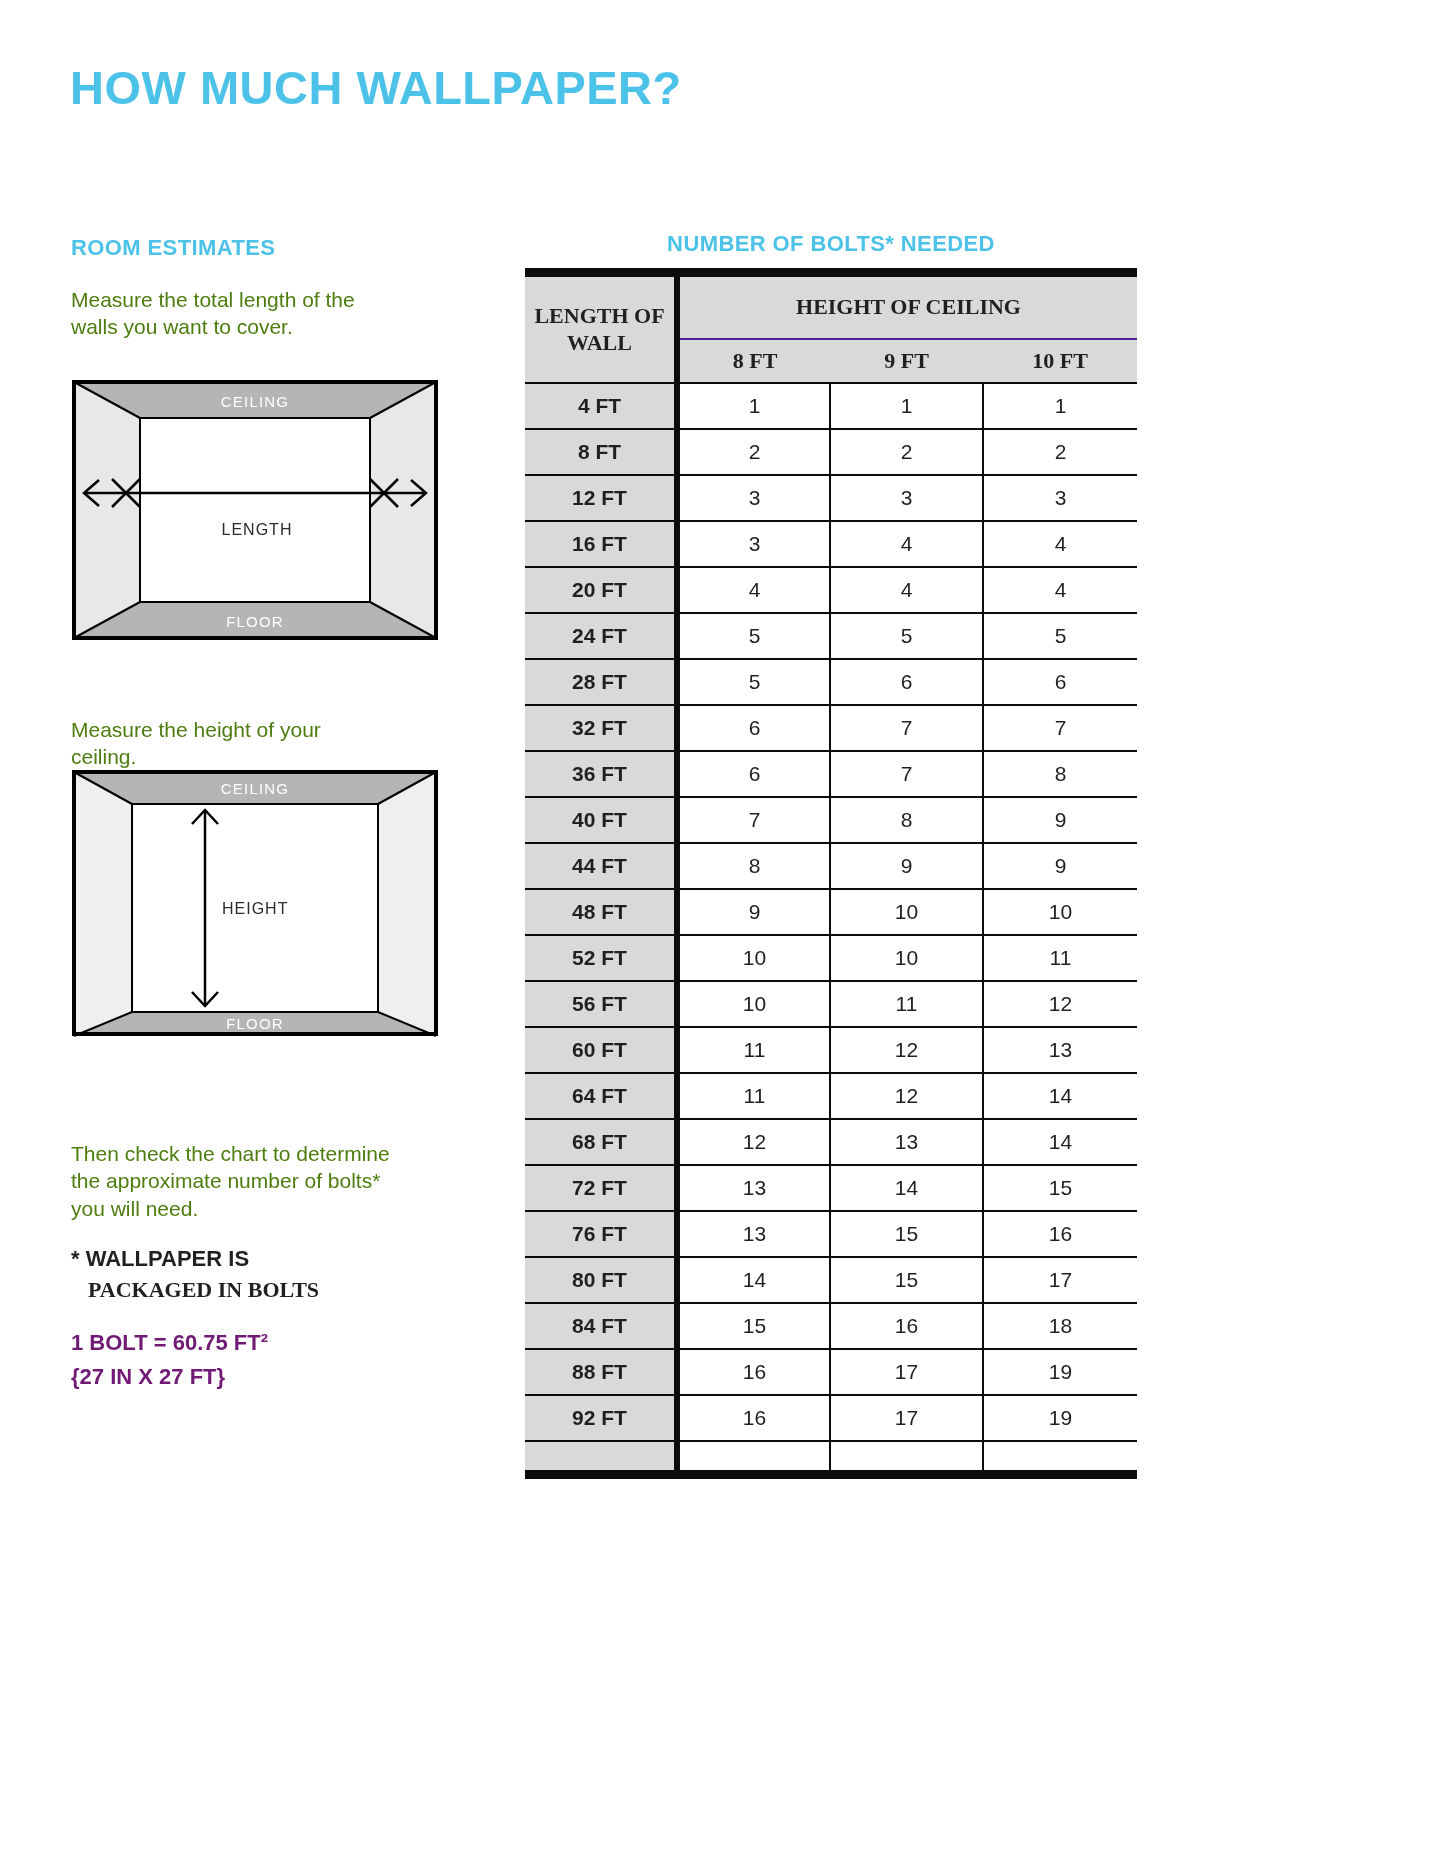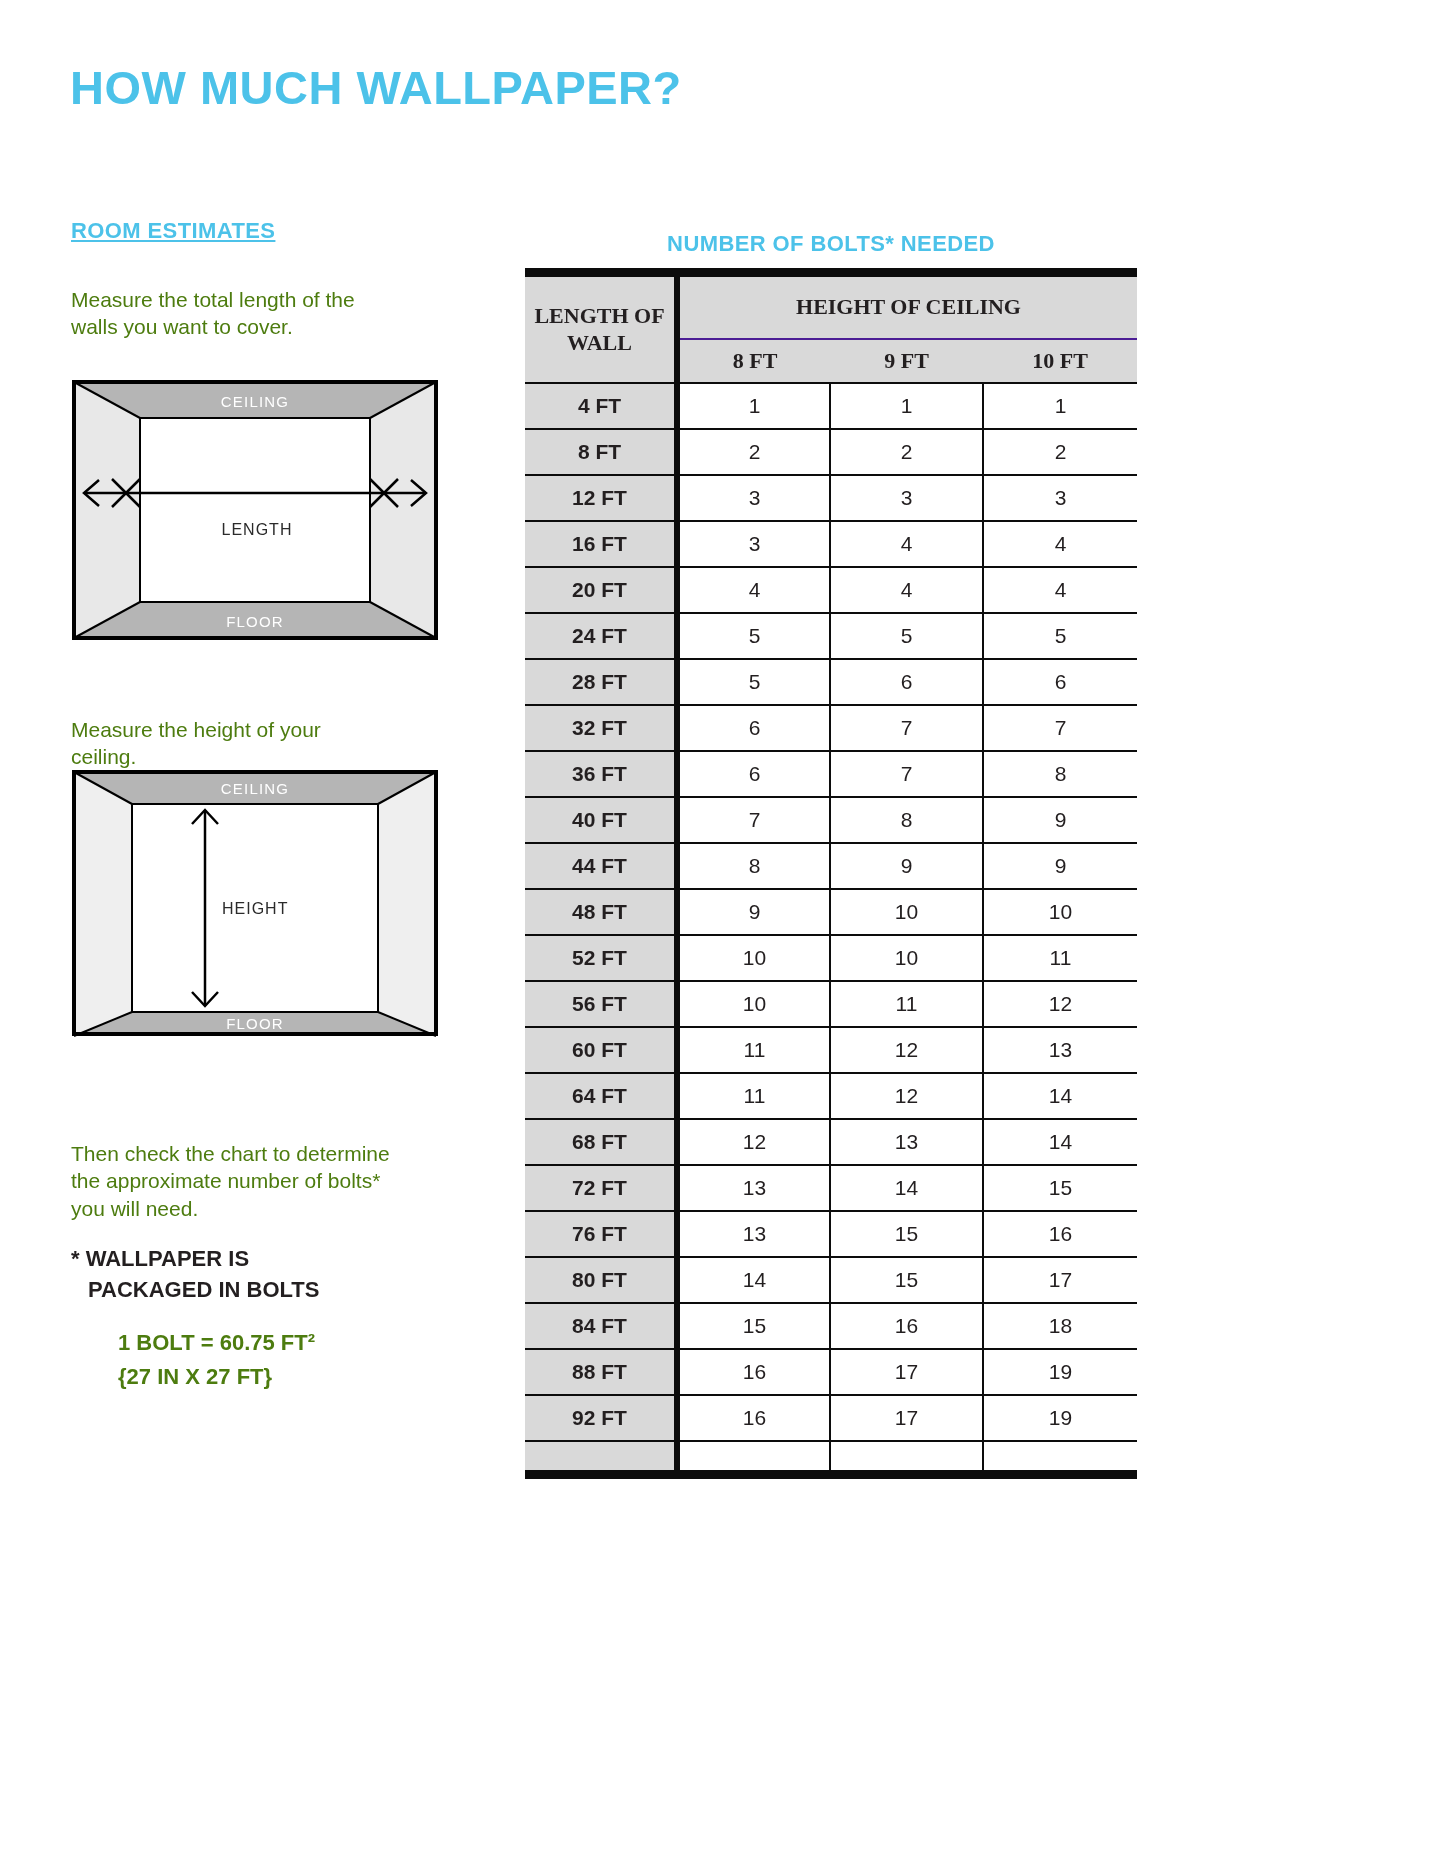--- a/index.html
+++ b/index.html
@@ -13,34 +13,34 @@
 
   .title {
     position:absolute; left:70px; top:60px;
     font-size:47px; font-weight:700; color:var(--accent, #4cc2e9);
     letter-spacing:0.5px; white-space:nowrap;
   }
   .col-heading {
     font-size:22px; font-weight:700; color:var(--accent, #4cc2e9);
     letter-spacing:0.4px;
   }
-  #room-heading { position:absolute; left:71px; top:218px;text-decoration:underline; }
+  #room-heading { position:absolute; left:71px; top:235px; }
   #table-heading { position:absolute; left:525px; top:231px; width:612px; text-align:center; }
 
   .para { position:absolute; left:71px; font-size:21px; line-height:1.3; color:#4d7c0f; }
   #para1 { top:286px; width:315px; }
   #para2 { top:680px; width:250px;margin-top:36px; }
   #para3 { top:1132px; width:345px;margin-top:8px; }
 
   #diagram1 { position:absolute; left:72px; top:380px; width:366px; height:262px; }
   #diagram2 { position:absolute; left:72px; top:770px; width:366px; height:268px; }
 
   .footnote { position:absolute; left:71px; top:1244px; font-size:22px; font-weight:700; line-height:1.4; color:#231f20; }
-  .footnote .indent { padding-left:17px; }
-  .bolt-info { position:absolute; left:71px; top:1326px; font-size:22px; font-weight:700; line-height:1.55; color:#4d7c0f;margin-left:47px; }
+  .footnote .indent { padding-left:17px;font-family:Liberation Serif, serif; }
+  .bolt-info { position:absolute; left:71px; top:1326px; font-size:22px; font-weight:700; line-height:1.55; color:#701a75; }
 
   .table-wrap { position:absolute; left:525px; top:268px; }
   table.bolts {
     border-collapse:collapse; table-layout:fixed; width:612px;
     border-top:9px solid #0c0c0c; border-bottom:9px solid #0c0c0c;
   }
   .bolts th, .bolts td { text-align:center; vertical-align:middle; padding:0; }
   .bolts thead th { background:var(--table-gray, #d9d9d9); font-weight:700; font-size:22px; color:#231f20;font-family:Liberation Serif, serif; }
   .bolts th.len-header { border-right:6px solid #0c0c0c; line-height:1.25; }
   .bolts th.group-header { height:66px; border-bottom:2px solid #4c1d95; }

